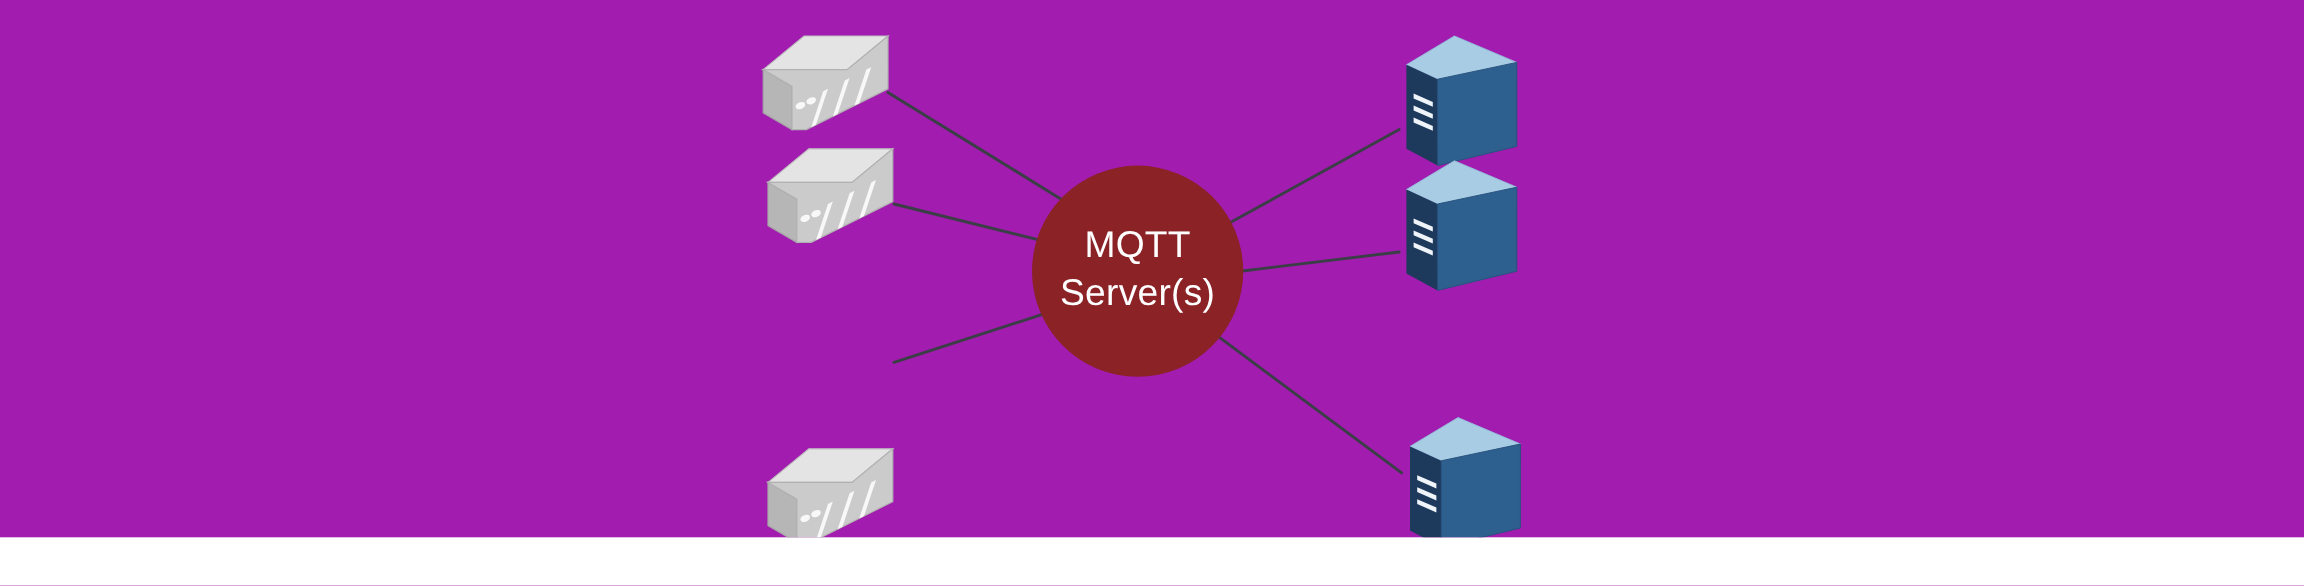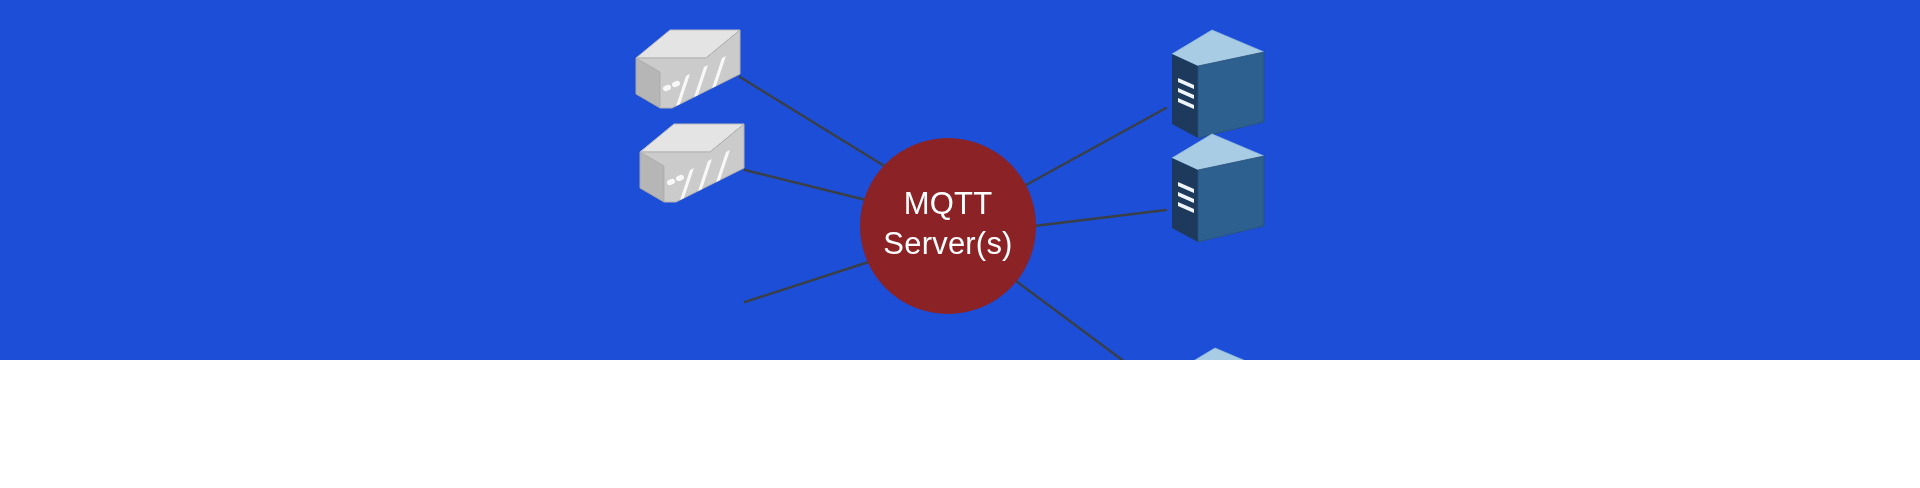--- a/index.html
+++ b/index.html
@@ -31,21 +31,21 @@
     font-size: 31px;
     fill: #ffffff;
     text-anchor: middle;
     dominant-baseline: middle;
     letter-spacing: 0.2px;
   }
 </style>
 </head>
 <body>
 
-<div id="canvas" style="width: 1920px; height: 360px; background: #1d4ed8;">
+<div id="canvas" style="width: 1920px; height: 448px; background: #a21caf;">
   <svg id="diagram-svg" viewBox="0 0 1920 488" style="width: 1920px; height: 488px;">
     <defs>
 
       <g id="gray-rack">
 
         <polygon class="g-top" points="0,46 34,18 104,18 70,46" fill="#e2e2e2"></polygon>
 
         <polygon class="g-side" points="0,46 0,82 24,96 24,60" fill="#b4b4b4"></polygon>
 
         <polygon class="g-front" points="0,46 70,46 104,18 104,62 36,96 24,96 24,60" fill="#c9c9c9"></polygon>

